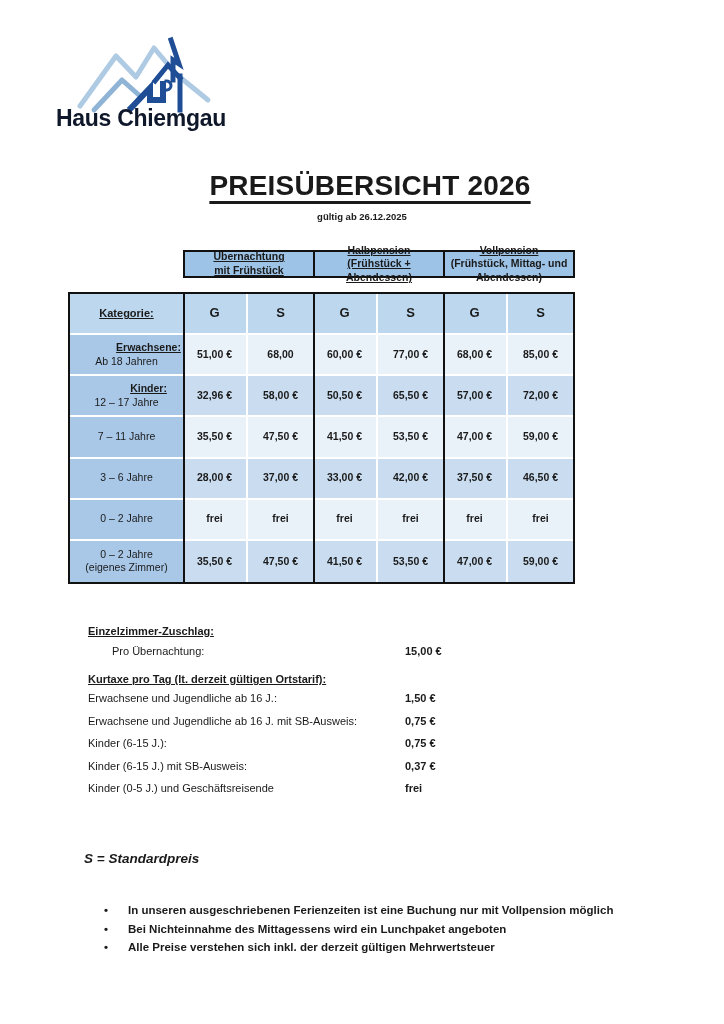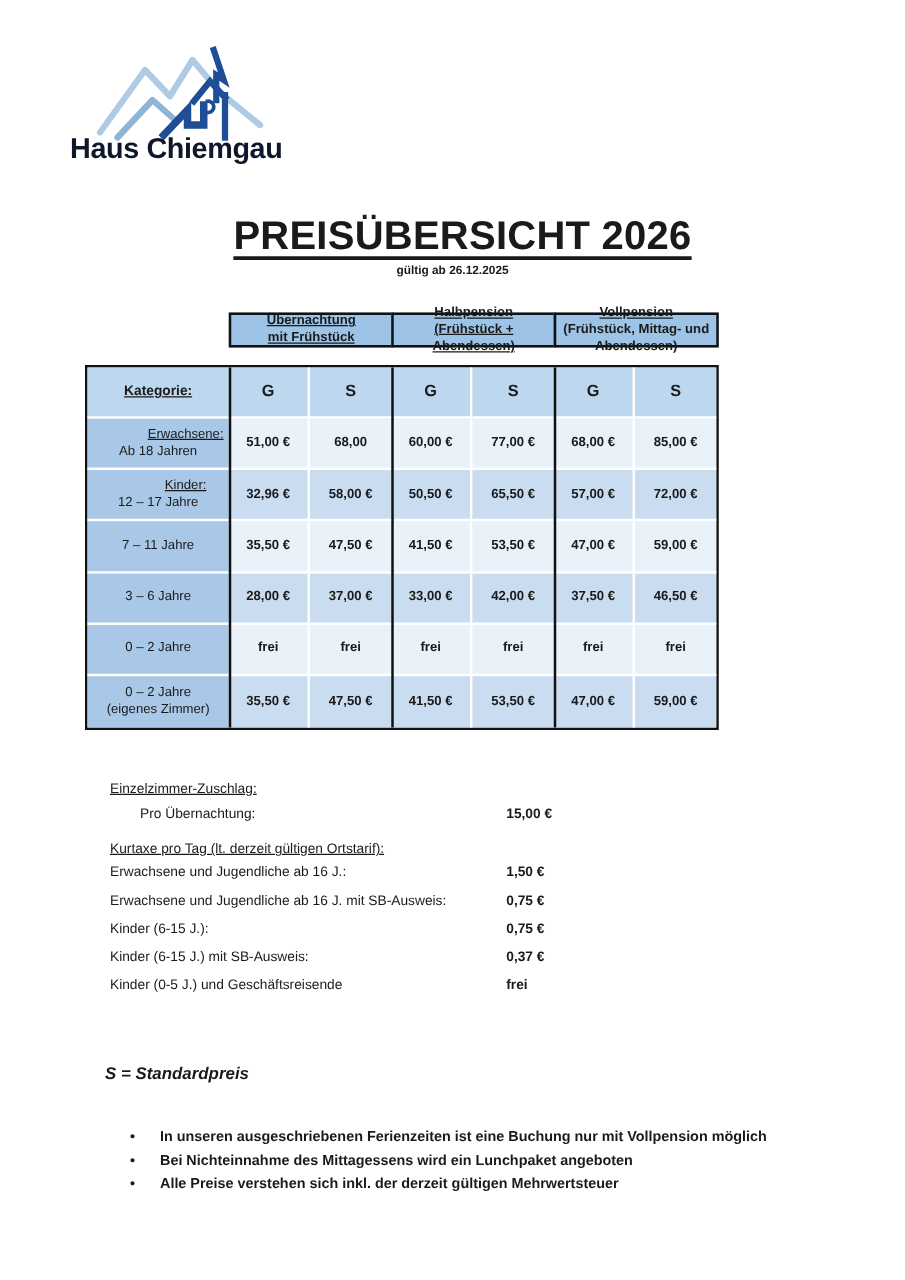--- a/index.html
+++ b/index.html
@@ -12,21 +12,21 @@
     position:relative;background:#ffffff;color:var(--ink);
     font-family:"Liberation Sans","DejaVu Sans",sans-serif;overflow:hidden;
   }
   .abs{position:absolute;}
 
   
   #logo-graphic{left:76px;top:34px;width:150px;height:80px;}
   #brand-wordmark{left:56px;top:105px;font-size:23px;font-weight:800;letter-spacing:-0.3px;color:#0f172a;}
 
   
-  #doc-title{left:0;right:0;top:170px;text-align:center;font-size:32px;font-weight:800;
+  #doc-title{left:0;right:0;top:170px;text-align:center;font-size:28px;font-weight:800;
     text-decoration:underline;text-decoration-thickness:2.5px;text-underline-offset:6px;letter-spacing:.2px;padding-left:16px;}
   #doc-subtitle{left:0;right:0;top:211px;text-align:center;font-size:9.5px;font-weight:700;}
 
   
   #header-groups{left:183px;top:250px;width:392px;height:28px;display:flex;}
   .header-box{flex:0 0 132px;border:2px solid var(--line);background:var(--header-fill);
     display:flex;flex-direction:column;justify-content:center;align-items:center;
     font-size:10.5px;font-weight:700;text-align:center;line-height:1.3;padding:1px 4px;}
   .header-box + .header-box{margin-left:-2px;}
   .header-box .u{text-decoration:underline;}
@@ -36,28 +36,28 @@
   #price-grid{width:100%;height:100%;display:grid;
     grid-template-columns:113px repeat(6,1fr);grid-template-rows:41px repeat(6,1fr);}
   .cell{display:flex;flex-direction:column;justify-content:center;align-items:center;
     text-align:center;font-size:10.5px;line-height:1.3;padding:2px;}
   .cell.wb{border-bottom:2px solid #ffffff;}
   .cell.wr{border-right:2px solid #ffffff;}
   .cell.subhead{background:var(--subhead-fill);}
   .cell.cat{background:var(--cat-fill);}
   .cell.light{background:var(--row-light);}
   .cell.dark{background:var(--row-dark);}
-  .cell .main-em{font-weight:400;text-decoration:underline;padding-left:44px;}
+  .cell .main-em{font-weight:700;text-decoration:underline;padding-left:44px;}
   .cell .val{font-weight:700;}
   .gs-label{font-size:13px;font-weight:700;}
   .kat-label{font-size:11px;font-weight:700;text-decoration:underline;}
   .vline{position:absolute;top:0;bottom:0;width:2px;background:var(--line);}
 
   
-  .fee-title{left:88px;font-size:11px;font-weight:400;text-decoration:underline;text-align:center;}
+  .fee-title{left:88px;font-size:11px;font-weight:700;text-decoration:underline;text-align:center;}
   .fee-rows{left:88px;right:60px;}
   .fee-row{position:absolute;left:0;right:0;font-size:11px;}
   .fee-row .fee-value{position:absolute;left:317px;font-weight:700;}
 
   
   #legend{left:84px;top:848px;font-size:13.5px;font-weight:700;line-height:22px;font-style:italic;}
   #legend .red{color:var(--red);}
 
   
   #notes{left:100px;top:901px;font-size:11.5px;font-weight:700;}

